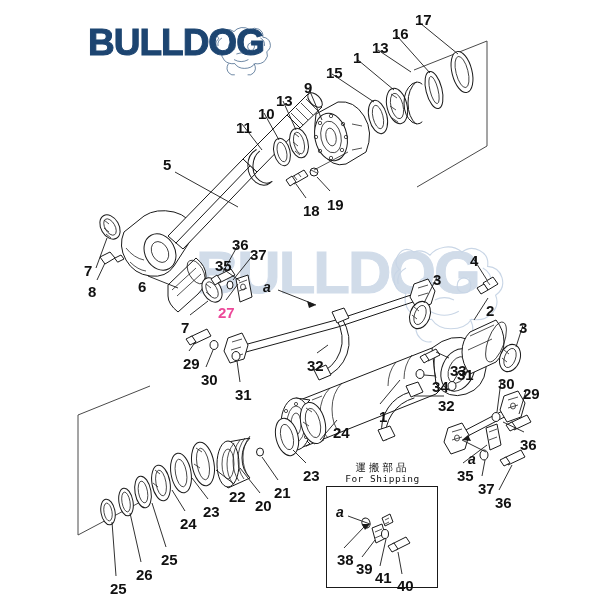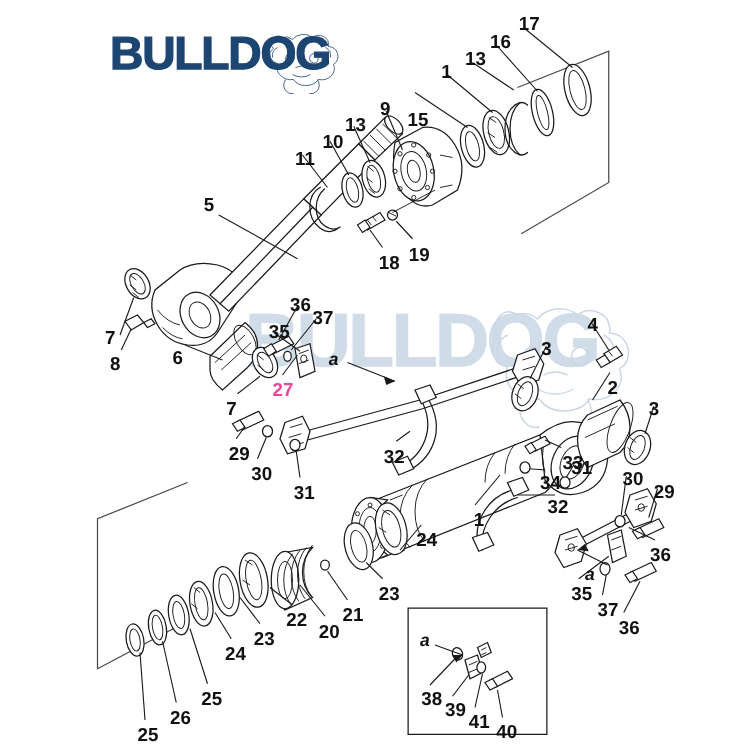--- a/index.html
+++ b/index.html
@@ -525,20 +525,24 @@
       <path d="M141 562 L130 513"></path>
       <path d="M116 576 L112 522"></path>
 
       <path d="M344 548 L364 527"></path>
       <path d="M362 557 L375 540"></path>
       <path d="M402 574 L398 552"></path>
       <path d="M380 566 L386 539"></path>
     </g>
   </svg>
 
+  <div id="ship-cap">
+    <div class="ship-jp">運搬部品</div>
+    <div class="ship-en">For Shipping</div>
+  </div>
   <div id="ship-box"></div>
 
   <div class="cal ital" style="left:263px;top:280px">a</div>
   <div class="cal ital" style="left:468px;top:452px">a</div>
   <div class="cal ital" style="left:336px;top:505px">a</div>
 
   <div id="callout-host">
       <div class="cal" style="left: 379px; top: 409px;">1</div>
       <div class="cal" style="left: 486px; top: 303px;">2</div>
       <div class="cal" style="left: 433px; top: 272px;">3</div>
@@ -548,21 +552,21 @@
       <div class="cal" style="left: 138px; top: 279px;">6</div>
       <div class="cal" style="left: 84px; top: 263px;">7</div>
       <div class="cal" style="left: 181px; top: 320px;">7</div>
       <div class="cal" style="left: 88px; top: 284px;">8</div>
       <div class="cal" style="left: 304px; top: 80px;">9</div>
       <div class="cal" style="left: 258px; top: 106px;">10</div>
       <div class="cal" style="left: 236px; top: 120px;">11</div>
       <div class="cal" style="left: 353px; top: 50px;">1</div>
       <div class="cal" style="left: 372px; top: 40px;">13</div>
       <div class="cal" style="left: 276px; top: 93px;">13</div>
-      <div class="cal" style="left: 326px; top: 65px; margin-top: 24px;">15</div>
+      <div class="cal" style="left: 326px; top: 65px;">15</div>
       <div class="cal" style="left: 392px; top: 26px;">16</div>
       <div class="cal" style="left: 415px; top: 12px;">17</div>
       <div class="cal" style="left: 303px; top: 203px;">18</div>
       <div class="cal" style="left: 327px; top: 197px;">19</div>
       <div class="cal" style="left: 255px; top: 498px;">20</div>
       <div class="cal" style="left: 274px; top: 485px;">21</div>
       <div class="cal" style="left: 229px; top: 489px;">22</div>
       <div class="cal" style="left: 203px; top: 504px;">23</div>
       <div class="cal" style="left: 303px; top: 468px;">23</div>
       <div class="cal" style="left: 180px; top: 516px;">24</div>

